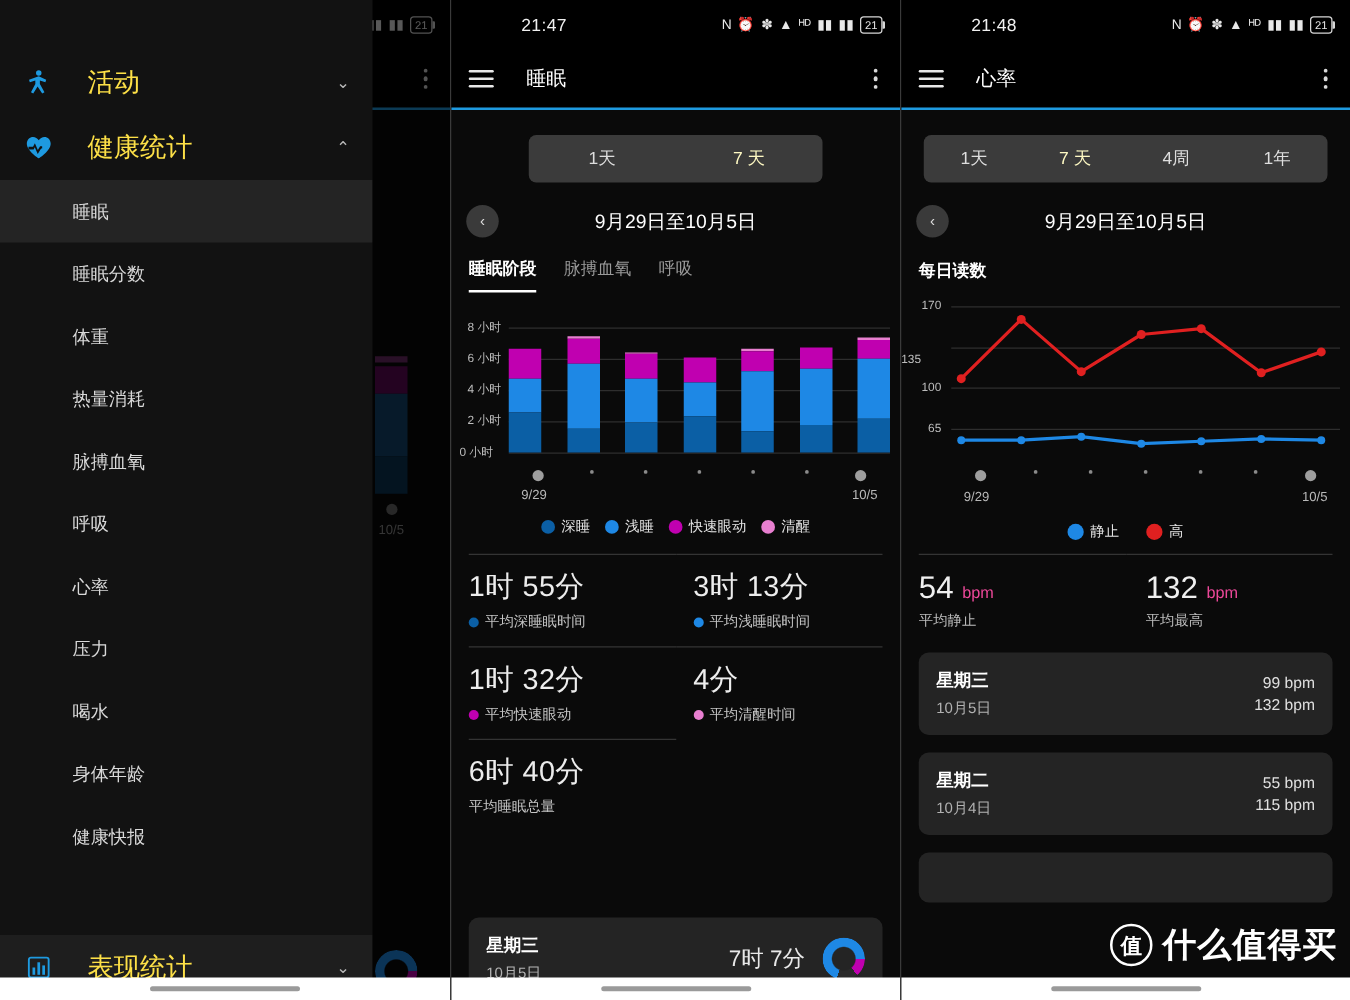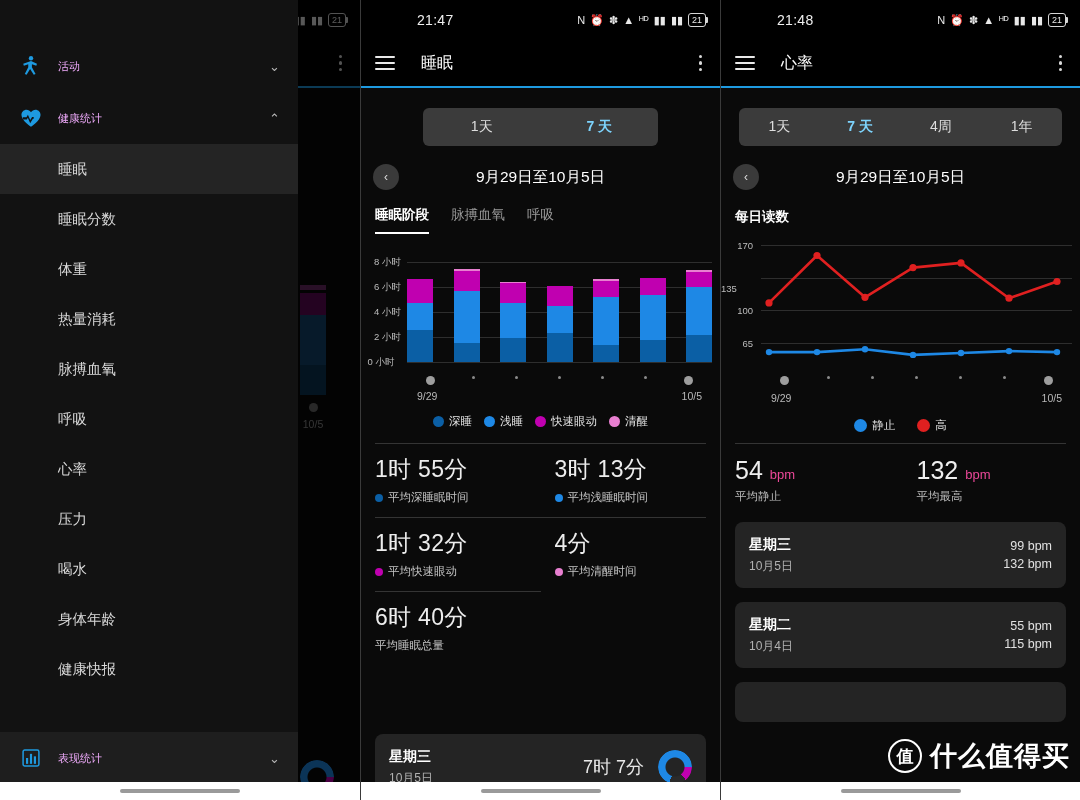--- a/index.html
+++ b/index.html
@@ -45,21 +45,21 @@
   
   .seg {
     margin: 20px 18px 0; background: #3b3b3b; border-radius: 6px;
     display: flex; height: 38px; overflow: hidden;
   }
   .seg.narrow { margin: 20px 62px 0; }
   .seg div {
     flex: 1; display: flex; align-items: center; justify-content: center;
     color: #dedede; font-size: 14px; cursor: pointer;
   }
-  .seg div.active { color: #7dd3fc; font-weight: 700; }
+  .seg div.active { color: #fef9c3; font-weight: 400; }
 
   
   .daterow { display: flex; align-items: center; margin-top: 18px; padding: 0 12px; }
   .navbtn {
     width: 26px; height: 26px; border-radius: 50%; background: #3a3a3a;
     display: flex; align-items: center; justify-content: center; cursor: pointer;
     color: #ddd; font-size: 12px; flex: none;
   }
   .daterow .dt { flex: 1; text-align: center; color: #fff; font-size: 15.5px; margin-right: 26px; }
 
@@ -119,25 +119,25 @@
   .sect { color: #fff; font-size: 13.5px; font-weight: 600; margin: 18px 14px 0; }
 
   
   .scrim { position: absolute; inset: 0; background: rgba(0,0,0,.62); z-index: 50; }
   .drawer {
     position: absolute; top: 0; left: 0; width: 298px; height: 800px;
     background: #121212; z-index: 60; overflow: hidden; padding-top: 40px;
   }
   .dr-group { display: flex; align-items: center; height: 52px; padding: 0 18px; cursor: pointer; }
   .dr-group .gi { width: 26px; flex: none; display: flex; align-items: center; justify-content: center; }
-  .dr-group .gl { color: #f0abfc; font-size: 11px; margin-left: 14px; }
+  .dr-group .gl { color: #fde047; font-size: 21px; margin-left: 26px; }
   .dr-group .chev { margin-left: auto; color: #b6b6b6; font-size: 13px; }
   .dr-item { height: 50px; display: flex; align-items: center; padding: 0 18px 0 58px; color: #d9d9d9; font-size: 14.5px; cursor: pointer; }
   .dr-item.sel { background: #242424; }
-  .dr-bottom { position: absolute; bottom: 16px; left: 0; right: 0; background: #1e1e1e; }
+  .dr-bottom { position: absolute; bottom: 0; left: 0; right: 0; background: #1e1e1e; }
 
   
   .homebar { position: absolute; bottom: 0; left: 0; right: 0; height: 18px; background: #fff; z-index: 70; }
   .homebar i { position: absolute; left: 50%; top: 7px; transform: translateX(-50%); width: 120px; height: 4px; background: #9a9a9a; border-radius: 2px; }
 
   
   .wm { position: absolute; right: 10px; bottom: 26px; display: flex; align-items: center; gap: 8px; z-index: 65; }
   .wm .badge { width: 34px; height: 34px; border-radius: 50%; border: 2.5px solid #fff; color: #fff; display: flex; align-items: center; justify-content: center; font-size: 17px; font-weight: 700; }
   .wm .txt { color: #fff; font-size: 27px; font-weight: 700; letter-spacing: 1px; }
 

